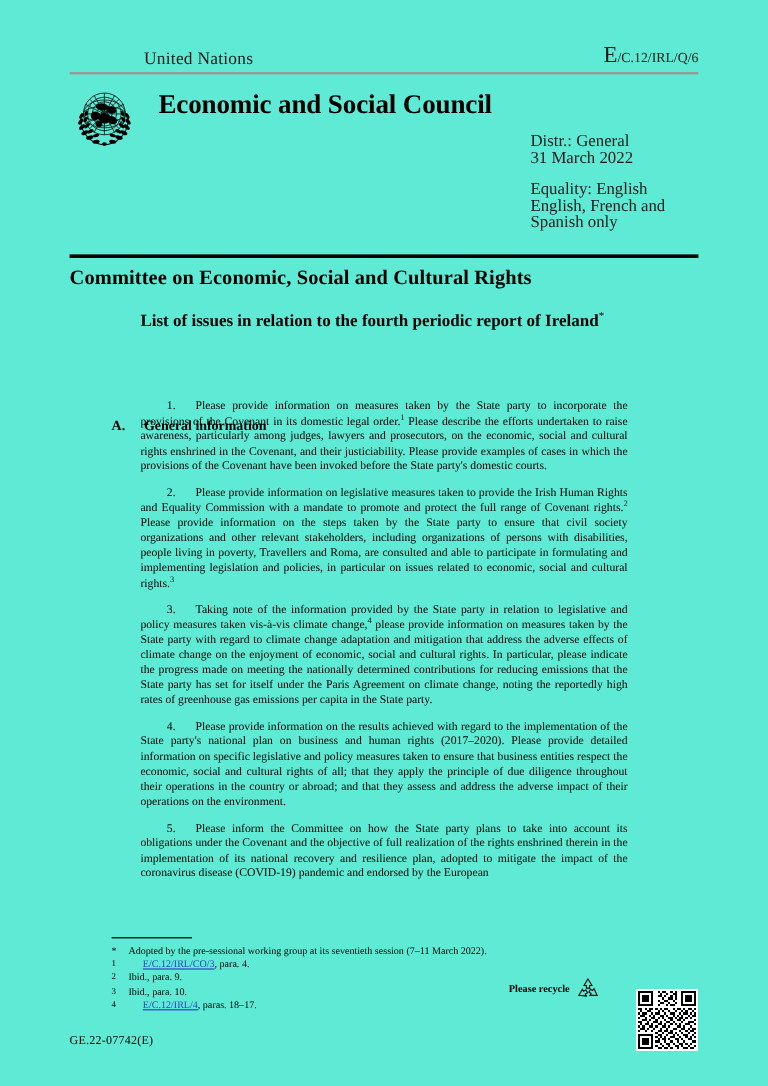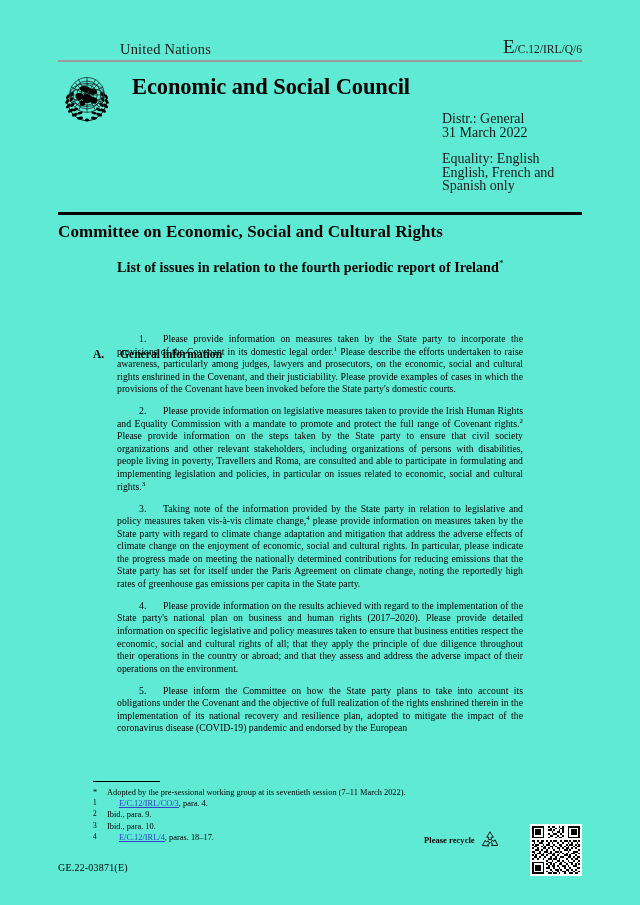--- a/index.html
+++ b/index.html
@@ -210,21 +210,20 @@
     font-size: 10px;
     letter-spacing: 0.2px;
   }
   .recycle {
     position: absolute;
     left: 424px;
     top: 814px;
     display: flex;
     align-items: center;
     gap: 4px;
-    margin-top: 16px;
   }
   .recycle-text {
     font-size: 8.6px;
     font-weight: bold;
   }
   .qr {
     position: absolute;
     left: 530px;
     top: 824px;
     width: 52px;
@@ -361,21 +360,21 @@
       <span class="mark">2</span><span>Ibid., para. 9.</span>
     </div>
     <div class="fn">
       <span class="mark">3</span><span>Ibid., para. 10.</span>
     </div>
     <div class="fn">
       <span class="mark">4</span><span class="link">E/C.12/IRL/4</span><span>, paras. 18–17.</span>
     </div>
   </div>
 
-  <div class="job-number">GE.22-03871(E)</div>
+  <div class="job-number">GE.22-07742(E)</div>
 
   <div class="recycle">
     <span class="recycle-text">Please recycle</span>
     <svg width="22" height="20" viewBox="0 0 40 36">
       <g fill="none" stroke="#000" stroke-width="1.6">
         <path d="M20 3 L26 13 L22.5 13 L22.5 17 L17.5 17 L17.5 13 L14 13 Z"></path>
         <path d="M34 28 L23 28 L24.8 25 L21.3 23 L23.8 18.6 L27.3 20.6 L29.1 17.6 Z"></path>
         <path d="M6 28 L11.5 18.6 L13.3 21.6 L16.8 19.6 L19.3 24 L15.8 26 L17.6 29 Z"></path>
       </g>
     </svg>

